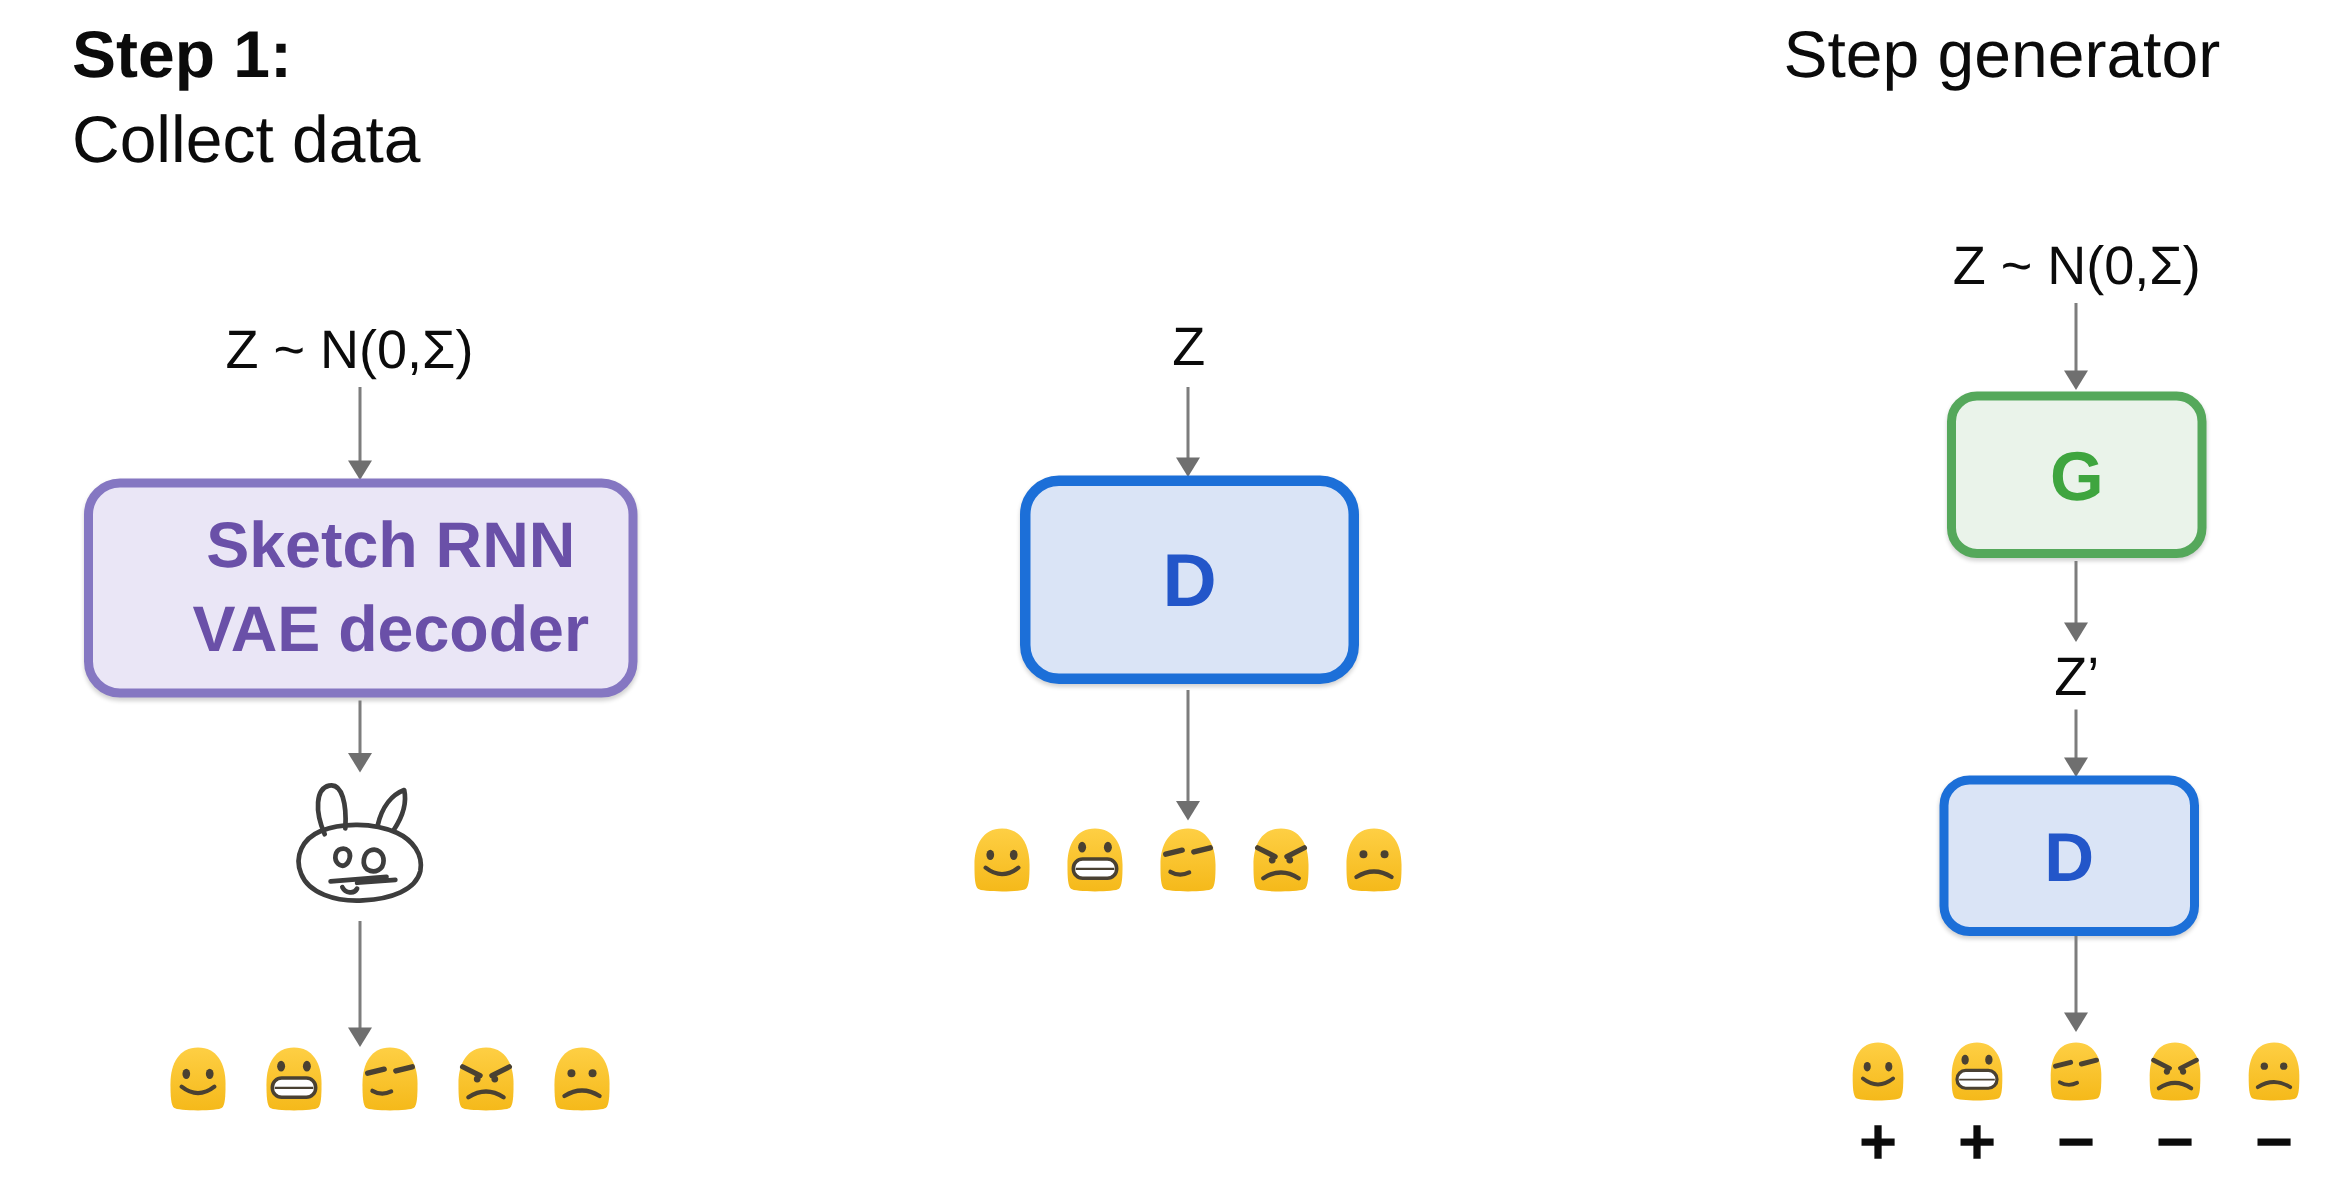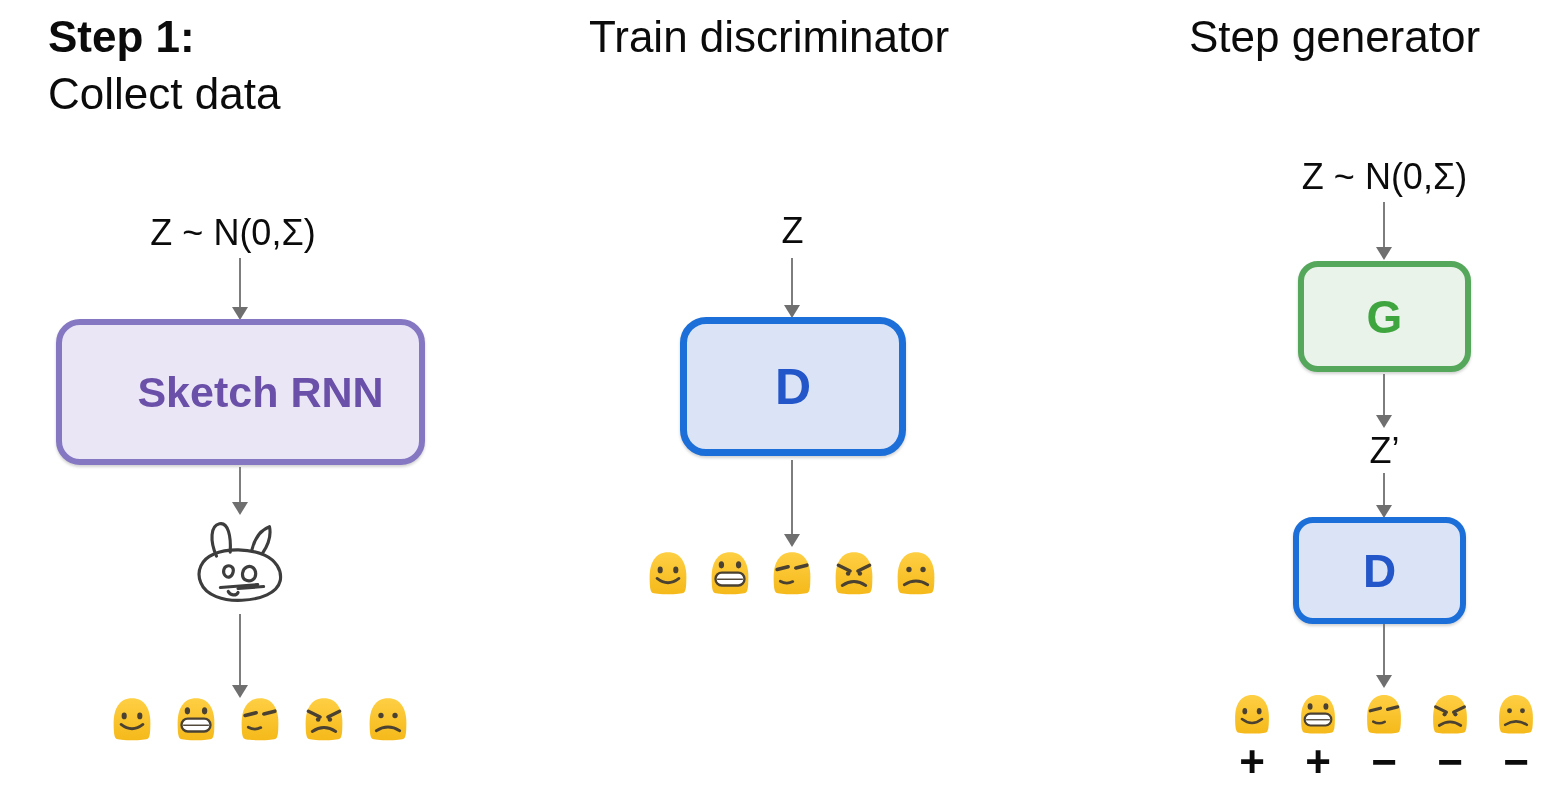--- a/index.html
+++ b/index.html
@@ -86,20 +86,21 @@
     <div class="heading">
       <div class="h-bold">Step 1:</div>
       <div>Collect data</div>
     </div>
 
     <div class="latent c1-latent">Z ~ N(0,Σ)</div>
     <div class="arrow a-c1-1"></div>
 
     <div class="box purple-box">
       <div>Sketch RNN</div>
+      <div>VAE decoder</div>
     </div>
 
     <div class="arrow a-c1-2"></div>
 
     <svg class="cat" viewBox="0 0 120 105" fill="none" stroke="#3d3d3d" stroke-width="3.2" stroke-linecap="round" stroke-linejoin="round">
       <path d="M32 43 C20 48 14 60 19 72 C24 85 42 91 61 90 C80 89 97 83 100 70 C102 59 95 49 84 44 C68 37 46 37 32 43 Z"></path>
       <path d="M35 45 C28 29 29 14 38 12 C47 10 50 25 49 41"></path>
       <path d="M71 39 C74 26 81 18 89 15 C91 24 88 33 82 42"></path>
       <path d="M46 55 C42 56 41 62 44 65 C47 68 51 66 52 61 C53 57 50 54 46 55 Z"></path>
       <path d="M66 56 C61 58 60 66 64 69 C69 72 75 69 75 63 C75 58 71 54 66 56 Z"></path>
@@ -151,21 +152,20 @@
             <circle cx="23" cy="27.5" r="3.4" fill="#4A4132"></circle>
             <circle cx="41" cy="27.5" r="3.4" fill="#4A4132"></circle>
             <path d="M17 47 Q32 37.5 47 47" stroke="#4A4132" stroke-width="3.6" fill="none" stroke-linecap="round"></path>
           </svg>
         </span>
       </div>
   </section>
 
   <section class="col" id="col2">
     <div class="heading">
-      <div>Train discriminator</div>
     </div>
 
     <div class="latent c2-latent">Z</div>
     <div class="arrow a-c2-1"></div>
 
     <div class="box blue-box-lg">
       <div>D</div>
     </div>
 
     <div class="arrow a-c2-2"></div>

